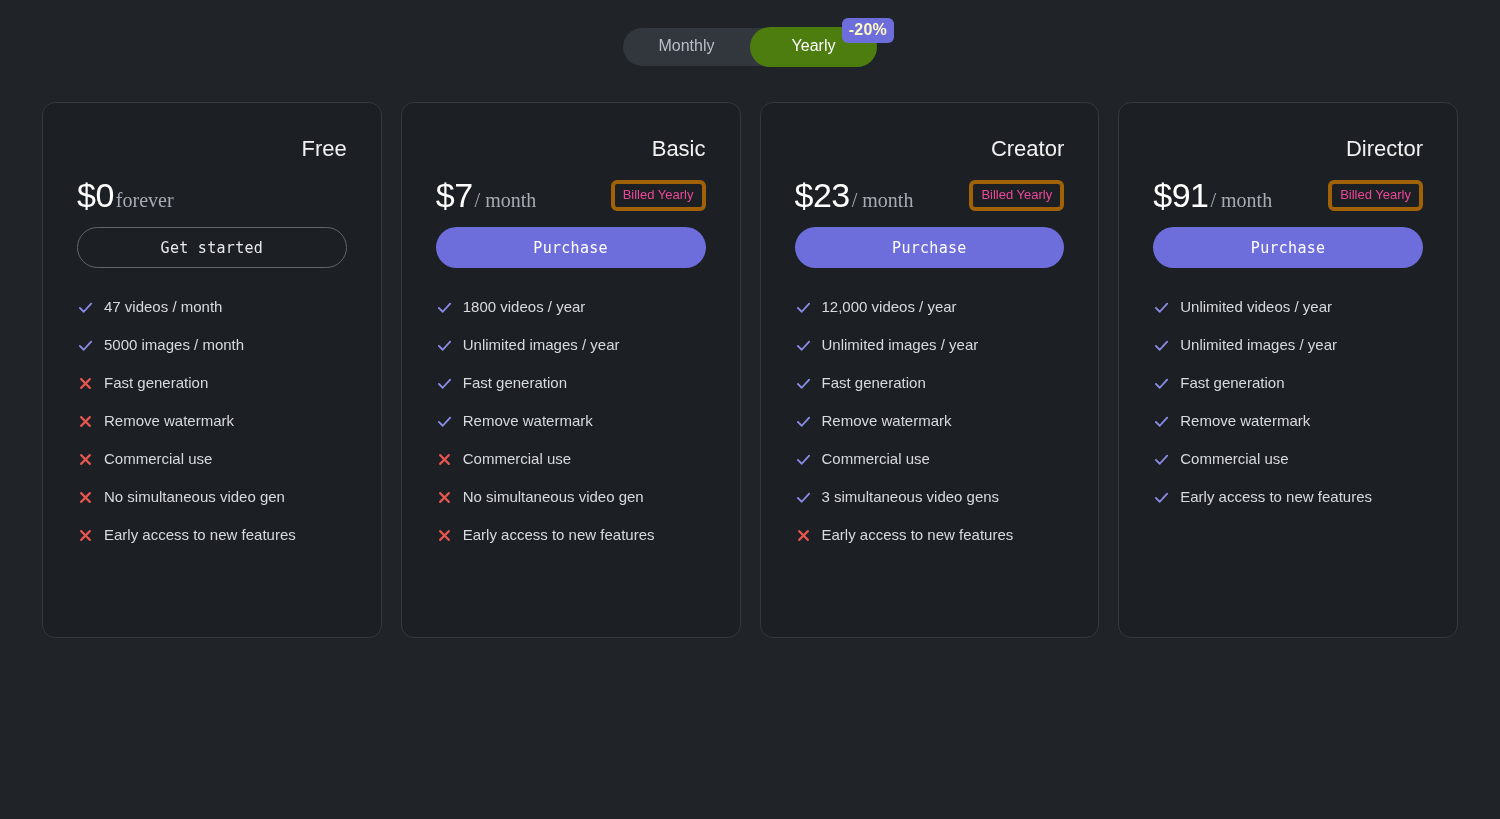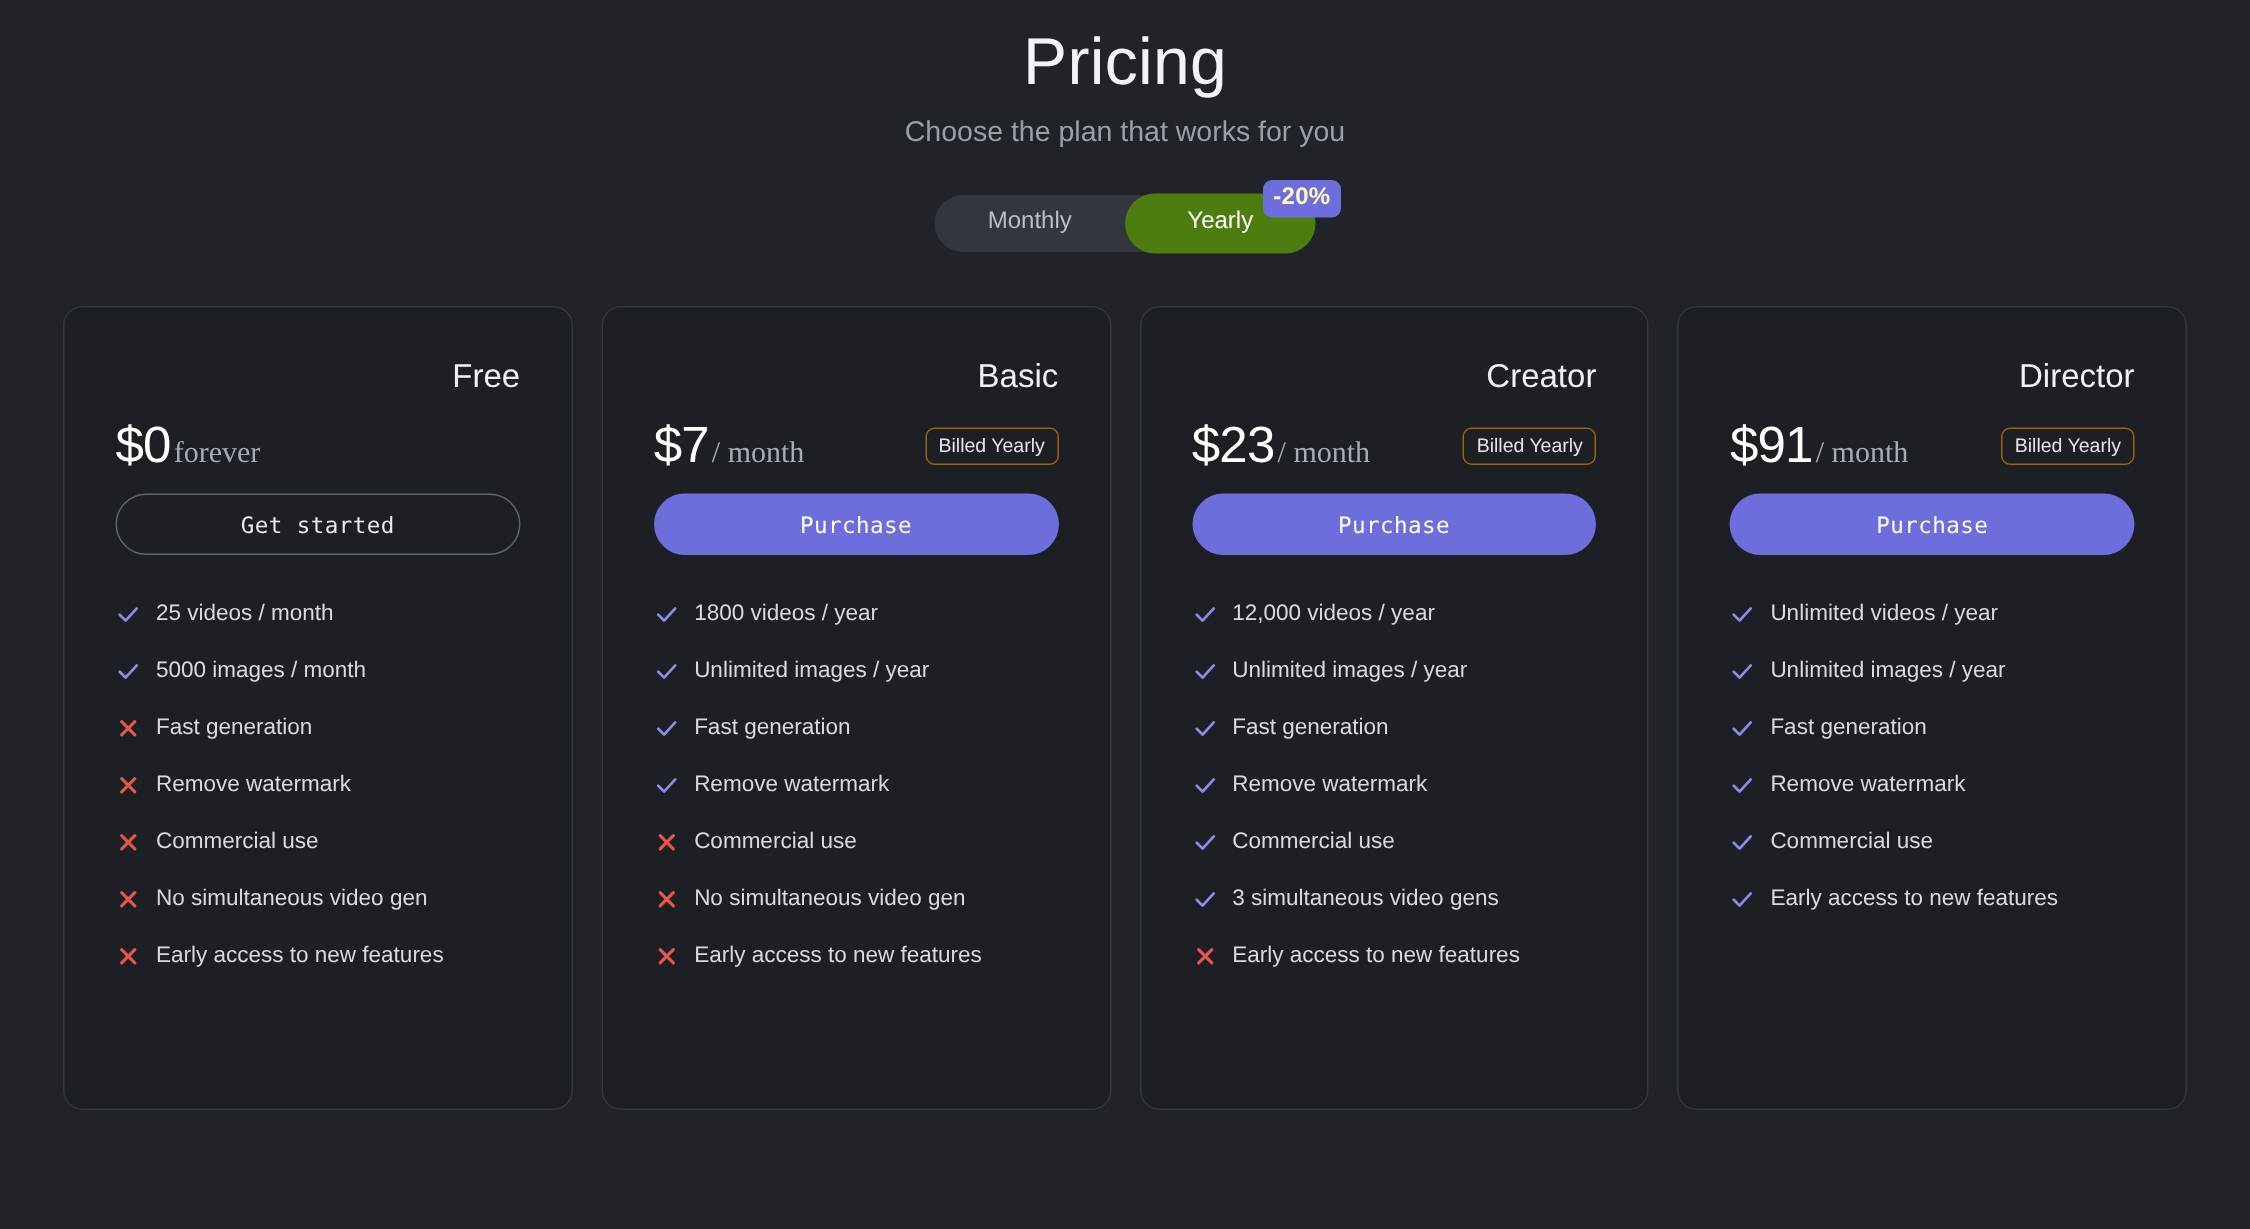--- a/index.html
+++ b/index.html
@@ -142,22 +142,22 @@
     font-size: 20px;
     color: #a6acb4;
     line-height: 22px;
     font-family: Liberation Serif, serif;
   }
 
   .billed-badge {
     margin-left: auto;
     align-self: center;
     font-size: 13px;
-    color: #e5e5e5;
-    border: 1px solid #a16207;
+    color: #ec4899;
+    border: 4px solid #a16207;
     border-radius: 6px;
     padding: 3px 8px 4px;
     white-space: nowrap;
     line-height: 16px;
   }
 
   .cta {
     margin-top: 12px;
     height: 41px;
     border-radius: 999px;
@@ -211,24 +211,20 @@
 
   .feature-icon svg { display: block; }
 
   .feature.excluded .feature-text { color: #d7dade; }
 </style>
 </head>
 <body>
 
 <div class="page">
 
-  <div class="header">
-    <h1 class="page-title">Pricing</h1>
-    <p class="page-subtitle">Choose the plan that works for you</p>
-  </div>
 
   <div class="toggle-wrap">
     <div class="billing-toggle">
       <div class="toggle-option">Monthly</div>
       <div class="toggle-option active">Yearly</div>
       <span class="discount-badge">-20%</span>
     </div>
   </div>
 
   <div class="cards" id="cards-container">
@@ -239,21 +235,21 @@
           <span class="price-period">forever</span>
         </div>
         <button class="cta outline">Get started</button>
         <ul class="features">
           <li class="feature">
             <span class="feature-icon">
               <svg width="17" height="17" viewBox="0 0 24 24" fill="none" stroke="#8b8ce8" stroke-width="2.6" stroke-linecap="round" stroke-linejoin="round">
                 <polyline points="4,12.5 9.5,18 20,6.5"></polyline>
               </svg>
             </span>
-            <span class="feature-text">25 videos / month</span>
+            <span class="feature-text">47 videos / month</span>
           </li>
           <li class="feature">
             <span class="feature-icon">
               <svg width="17" height="17" viewBox="0 0 24 24" fill="none" stroke="#8b8ce8" stroke-width="2.6" stroke-linecap="round" stroke-linejoin="round">
                 <polyline points="4,12.5 9.5,18 20,6.5"></polyline>
               </svg>
             </span>
             <span class="feature-text">5000 images / month</span>
           </li>
           <li class="feature excluded">

